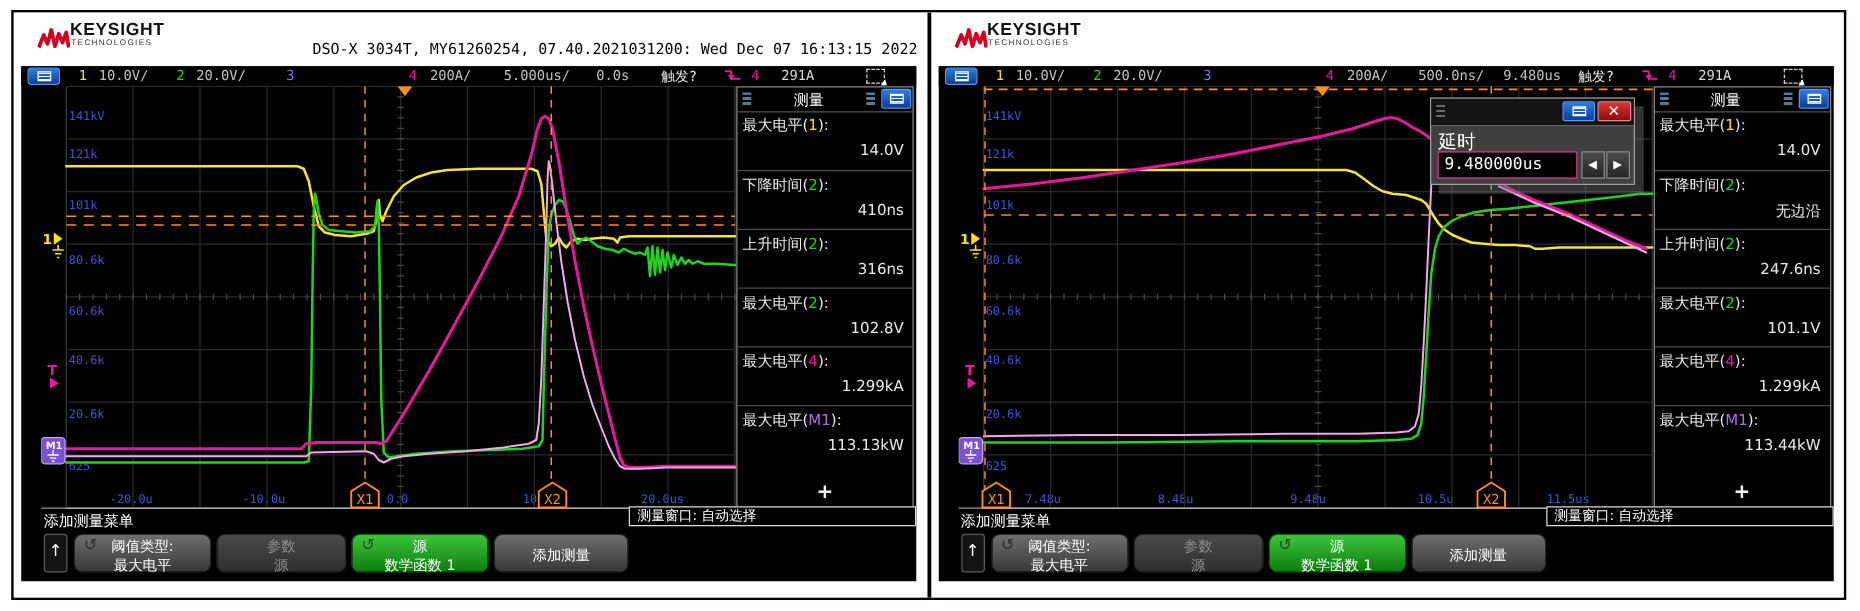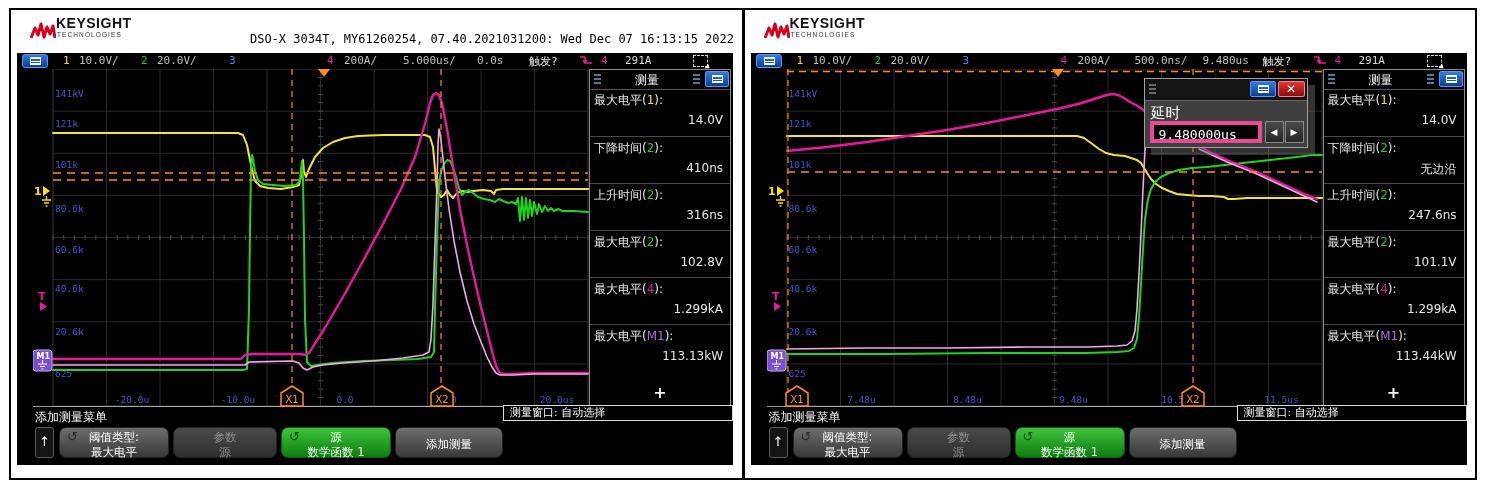--- a/index.html
+++ b/index.html
@@ -26,21 +26,21 @@
     background:linear-gradient(#2f7de0,#0a3f96);border:1px solid #5a95ff;box-sizing:border-box;}
   .menu-glyph{position:absolute;left:7px;top:2.5px;width:9px;height:6px;border:1px solid #fff;
     background:repeating-linear-gradient(to bottom,#fff 0 1px,transparent 1px 2.6px);}
   .sel-icon{position:absolute;left:676px;top:2px;width:13px;height:10px;border:1px dashed #cfcfcf;}
   .sel-icon:after{content:"";position:absolute;right:-3px;bottom:-4px;width:0;height:0;
     border-left:4px solid #fff;border-top:3px solid transparent;border-bottom:3px solid transparent;
     transform:rotate(35deg);}
   .trig-glyph{position:absolute;left:562px;top:1px;}
   .axis-label{position:absolute;font-size:9.5px;color:#4a50d4;font-family:"DejaVu Sans Mono",monospace;
     white-space:pre;z-index:1;}
-  .x-label{transform:translateX(-50%);margin-left:27px;}
+  .x-label{transform:translateX(-50%);}
   svg.plot{position:absolute;left:16px;top:16px;z-index:2;}
   
   .mpanel{position:absolute;left:572px;top:16px;width:142px;height:338px;background:#000;
     border:1px solid #8a8a8a;box-sizing:border-box;z-index:3;}
   .mp-title{position:absolute;left:0;top:0;width:100%;height:19px;border-bottom:1px solid #555;}
   .mp-title-text{position:absolute;left:0;right:26px;top:2px;text-align:center;color:#fff;font-size:12px;}
   .mp-dots{position:absolute;top:4px;width:7px;height:10px;
     background:repeating-linear-gradient(to bottom,#4f7d96 0 2px,transparent 2px 4px);}
   .mp-menu{position:absolute;right:1px;top:1px;width:24px;height:16px;border-radius:2px;
     background:linear-gradient(#2f7de0,#0a3f96);border:1px solid #5a95ff;box-sizing:border-box;}
@@ -76,21 +76,21 @@
   .dlg-dots{position:absolute;left:4px;top:5px;width:7px;height:10px;
     background:repeating-linear-gradient(to bottom,#6a6a6a 0 2px,transparent 2px 4px);}
   .dlg-menu{position:absolute;right:31px;top:2px;width:26px;height:16px;border-radius:2px;
     background:linear-gradient(#2f7de0,#0a3f96);border:1px solid #5a95ff;box-sizing:border-box;}
   .dlg-menu .menu-glyph{left:7px;top:3px;}
   .dlg-close{position:absolute;right:2px;top:2px;width:27px;height:16px;border-radius:2px;
     background:linear-gradient(#e23434,#8c0c0c);border:1px solid #e88;box-sizing:border-box;
     color:#fff;text-align:center;line-height:14px;font-size:12px;font-weight:bold;}
   .dlg-label{position:absolute;left:6px;top:25px;font-size:15px;color:#fff;}
   .dlg-input{position:absolute;left:5px;top:42px;width:112px;height:22px;background:#000;
-    border:4px solid #ec4899;box-sizing:border-box;color:#fff;font-size:13px;line-height:20px;
+    border:1px solid #ec4899;box-sizing:border-box;color:#fff;font-size:13px;line-height:20px;
     padding-left:5px;font-family:"DejaVu Sans Mono",monospace;}
   .dlg-arrow{position:absolute;top:42px;width:19px;height:22px;background:linear-gradient(#4a4a4a,#262626);
     border:1px solid #888;box-sizing:border-box;color:#fff;text-align:center;line-height:20px;font-size:9px;}
 </style>
 </head>
 <body>
 
 <div class="frame">
 
   <div class="cell">

